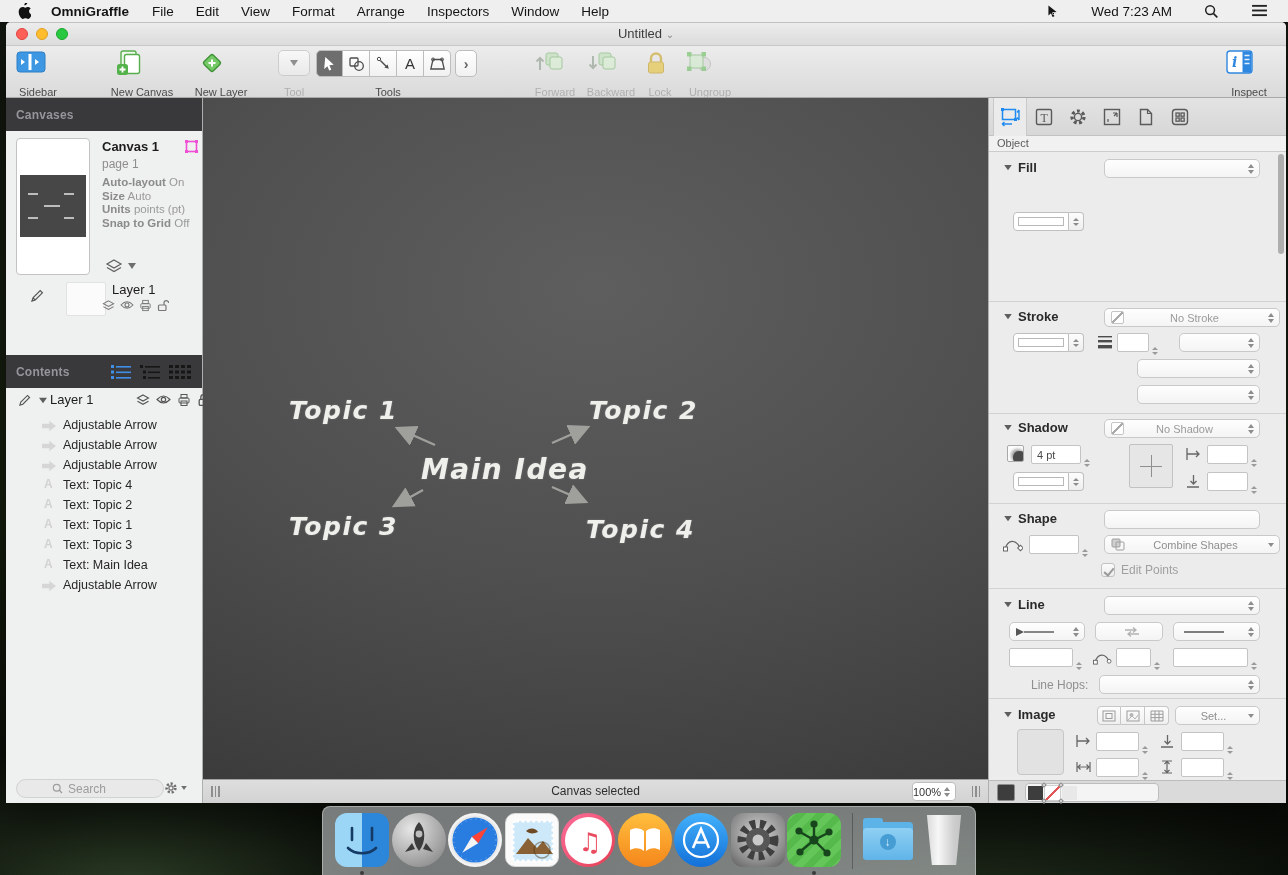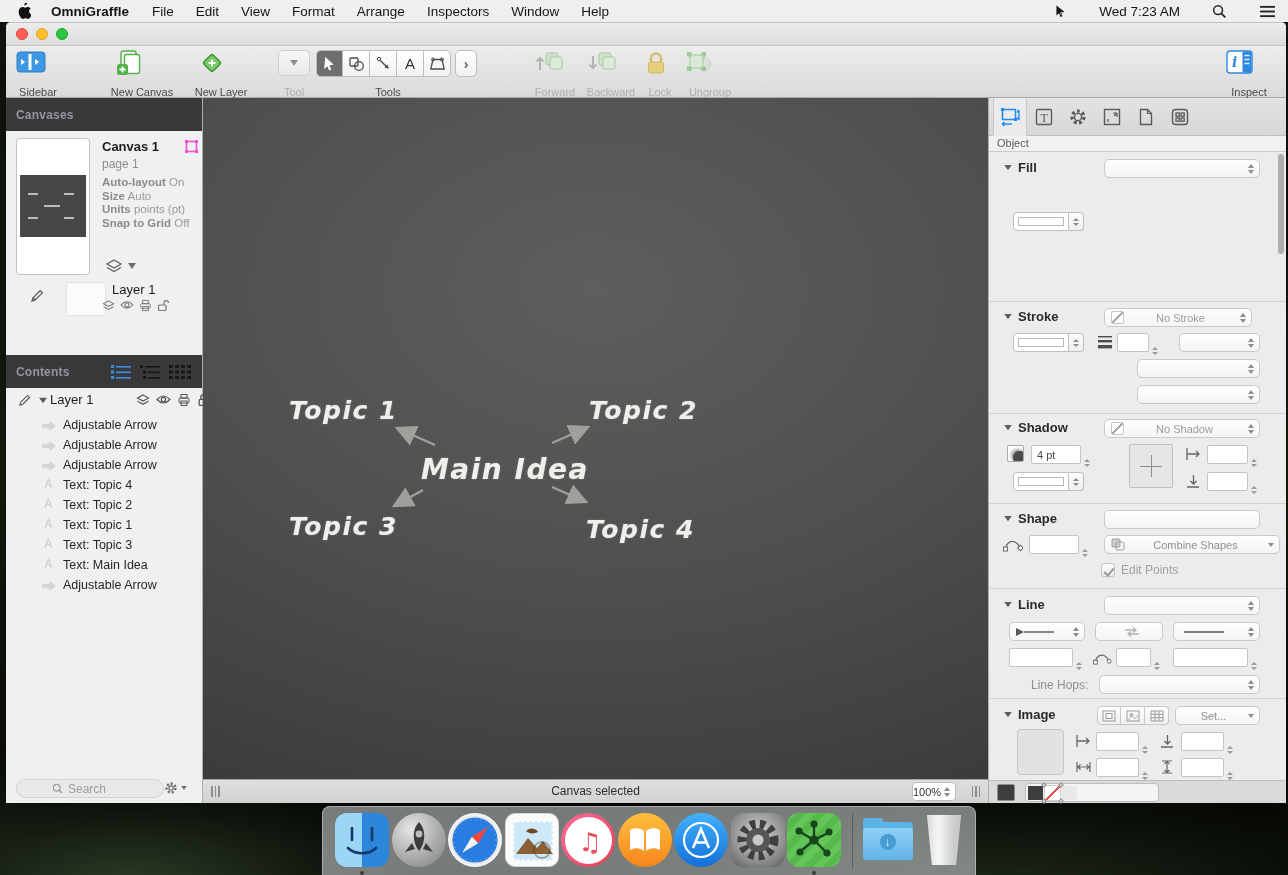--- a/index.html
+++ b/index.html
@@ -12,21 +12,21 @@
       linear-gradient(180deg,#11160f 0%, #18210f 55%, #070906 100%);
     position:relative;
   }
   
   .menubar{position:absolute;top:0;left:0;right:0;height:22px;background:rgba(247,247,247,.97);
     display:flex;align-items:center;font-size:13.5px;color:#141414;z-index:50;box-shadow:0 1px 0 rgba(0,0,0,.18);}
   .menubar .apple{margin:0 18px 0 18px;display:flex;align-items:center;}
   .menus{display:flex;align-items:center;}
   .mitem{padding:0 11px;white-space:nowrap;}
   .mitem.app{font-weight:bold;padding:0 12px 0 2px;}
-  .mright{margin-left:auto;display:flex;align-items:center;gap:32px;padding-right:12px;}
+  .mright{margin-left:auto;display:flex;align-items:flex-start;gap:32px;padding-right:20px;}
   .clock{font-size:13.5px;}
   .mi-icon{display:flex;align-items:center;}
   
   .window{position:absolute;left:6px;top:22px;width:1280px;height:781px;border-radius:5px 5px 0 0;
     box-shadow:0 22px 55px rgba(0,0,0,.55), 0 0 1px rgba(0,0,0,.4);background:#ececec;}
   .titlebar{position:absolute;top:0;left:0;right:0;height:24px;border-radius:5px 5px 0 0;
     background:linear-gradient(#ededed,#dcdcdc);border-bottom:1px solid #c8c8c8;}
   .tl{position:absolute;top:6px;width:12px;height:12px;border-radius:50%;}
   .tl.red{left:10px;background:#ff5f57;border:1px solid #e0443e;}
   .tl.yel{left:30px;background:#febc2e;border:1px solid #dea123;}
@@ -248,20 +248,21 @@
         </svg>
     </span>
   </span>
 </div>
 
 <div class="window">
   <div class="titlebar">
     <span class="tl red"></span>
     <span class="tl yel"></span>
     <span class="tl grn"></span>
+    <div class="wtitle"><span>Untitled</span> <span class="v">⌄</span></div>
   </div>
 
   <div class="toolbar">
     <div class="tgroup" style="left:10px;width:44px;">
       <span>
         <svg width="30" height="24" viewBox="0 0 30 24">
             <rect x="1" y="2" width="28" height="20" rx="3" fill="#3d97e2" stroke="#2f7fc4"></rect>
             <rect x="12.5" y="4" width="3" height="16" fill="#fff"></rect>
             <path d="M9 12l-4-3v6z M19 9l4 3-4 3z" fill="#fff"></path>
           </svg>
@@ -735,21 +736,21 @@
                 <i class="dn"></i>
               </span>
             </div>
         </div>
 
         <div class="isec" style="top:150px;height:112px;">
           <div class="ihead" style="top:7px;">
               <span class="disc" style="transform:scale(.75);"></span>
               <span>Stroke</span>
             </div>
-          <div class="dd" style="top:6px;left:115px;width:148px;">
+          <div class="dd" style="top:6px;left:115px;width:176px;">
               <span class="none-ic"></span>
               <span class="t">No Stroke</span>
               <span class="chevs">
                 <i class="up"></i>
                 <i class="dn"></i>
               </span>
             </div>
           <div class="well" style="top:31px;left:24px;">
               <span class="sw">
                 <i></i>

